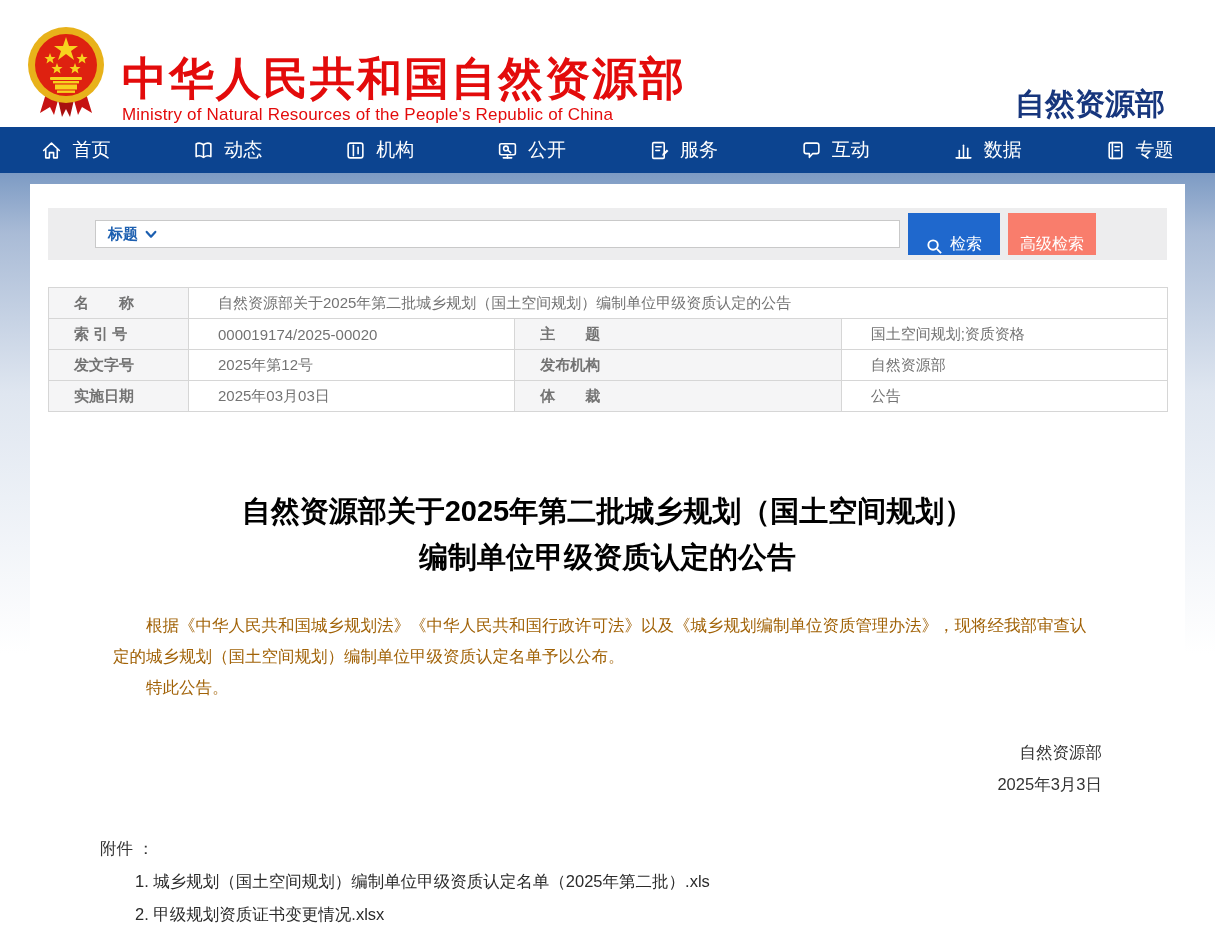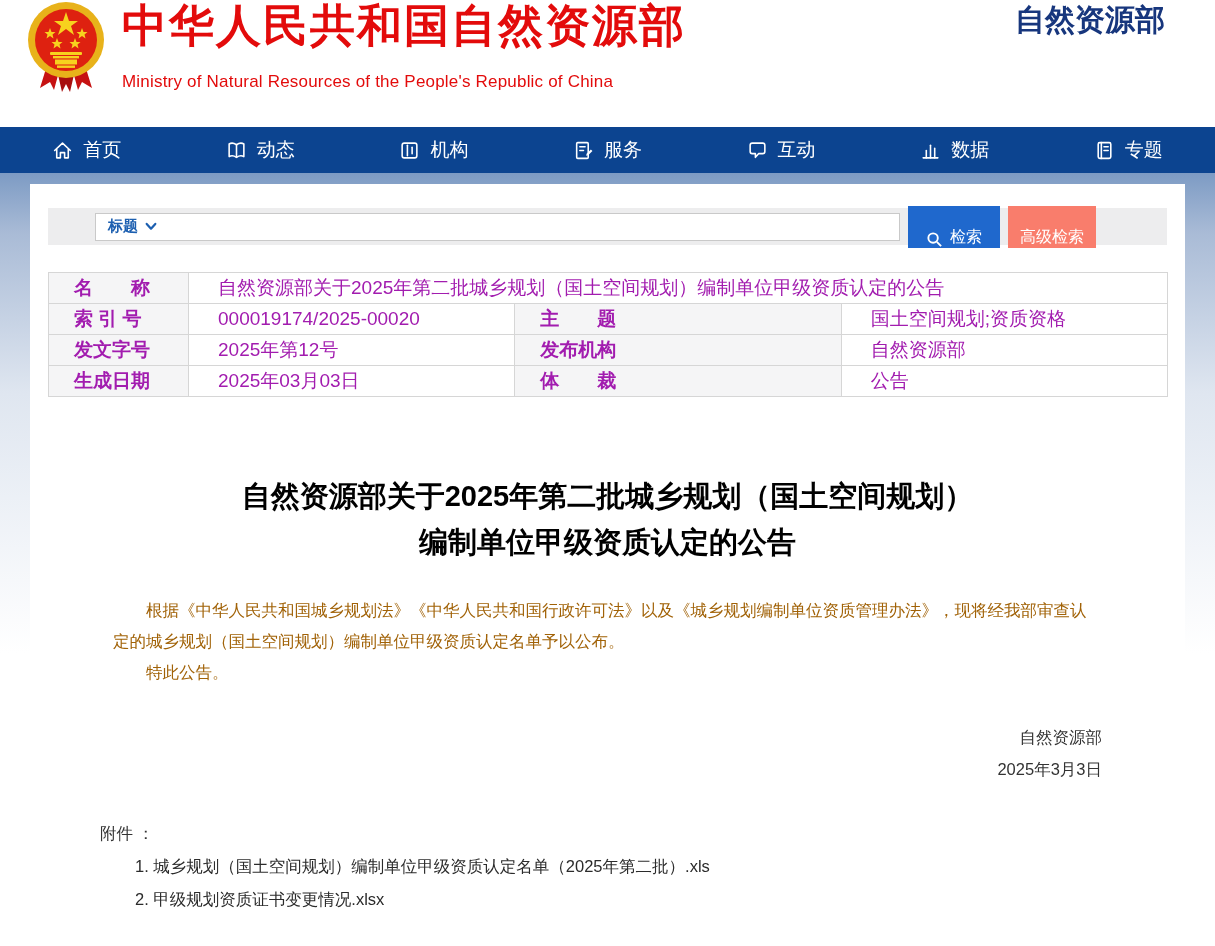--- a/index.html
+++ b/index.html
@@ -5,50 +5,50 @@
   :root{
     --brand-red:#e30b0b; --navy:#17367d; --nav-bg:#0c4490; --band:#7d9bc4;
     --search-btn:#1f68cd; --advanced-btn:#f97d6c; --accent-blue:#1c5fb0;
   }
   *{box-sizing:border-box; margin:0; padding:0;}
   body{
     width:1215px; height:946px; overflow:hidden; background:#fff;
     font-family:"Liberation Sans","DejaVu Sans",sans-serif; color:#333;
   }
   
-  .header{height:127px; display:flex; align-items:flex-start; padding:0 50px 17px 26px; background:#fff;}
+  .header{height:127px; display:flex; align-items:flex-end; padding:0 50px 2px 26px; background:#fff;}
   .logo{width:80px; height:100px; flex:0 0 auto; cursor:pointer;}
   .title-block{margin-left:16px;}
   .cn-title{font-size:45px; font-weight:900; color:var(--brand-red); letter-spacing:2px; line-height:1.15;}
-  .en-title{font-size:17px; color:var(--brand-red); margin-top:20px; letter-spacing:.2px;}
+  .en-title{font-size:17px; color:var(--brand-red); margin-top:0; letter-spacing:.2px;}
   .section-title{margin-left:auto; font-size:30px; font-weight:bold; color:var(--navy); cursor:pointer;}
   
   .nav{height:46px; background:var(--nav-bg); display:flex; align-items:stretch;}
   .nav-item{flex:1; display:flex; align-items:center; justify-content:center; gap:10px;
     color:#fff; font-size:19px; cursor:pointer; white-space:nowrap;}
   .nav-item svg{width:21px; height:21px; stroke:#fff; fill:none; stroke-width:1.5; stroke-linecap:round; stroke-linejoin:round;}
   
   .main-bg{height:773px; padding:11px 30px 0;
     background:linear-gradient(180deg, var(--band) 0px, #a9bbd6 60px, #dfe6f0 220px, #ffffff 480px);}
   .panel{background:#fff; height:100%; padding:24px 18px 0;}
   
-  .search-bar{background:#ededee; height:37px; display:flex; align-items:center; padding:0 12px 0 47px;}
+  .search-bar{background:#ededee; height:52px; display:flex; align-items:center; padding:0 12px 0 47px;}
   .search-input{width:805px; height:28px; background:#fff; border:1px solid #c9c9c9;
     display:flex; align-items:center; padding:0 12px; cursor:text;}
   .field-selector{display:flex; align-items:center; gap:7px; font-size:15px; font-weight:bold;
     color:var(--accent-blue); cursor:pointer;}
   .field-selector svg{width:12px; height:9px; stroke:var(--accent-blue); stroke-width:2.6; fill:none; stroke-linecap:round; stroke-linejoin:round;}
   .btn{height:42px; border:none; color:#fff; font-size:16px; display:flex; align-items:flex-end;
     justify-content:center; gap:7px; cursor:pointer; font-family:inherit;}
   .btn-search{width:92px; background:var(--search-btn); margin-left:8px;}
   .btn-search svg{width:17px; height:17px; stroke:#fff; fill:none; stroke-width:2;}
   .btn-advanced{width:88px; background:var(--advanced-btn); margin-left:8px;}
   
   .meta-table{width:1120px; margin:27px auto 0; border-collapse:collapse; table-layout:fixed;}
-  .meta-table td{border:1px solid #d6d6d6; height:31px; font-size:19px; color:#a21caf; overflow:hidden; white-space:nowrap;}
+  .meta-table td{border:1px solid #d6d6d6; height:31px; font-size:15px; color:#737373; overflow:hidden; white-space:nowrap;}
   .meta-table .lbl{background:#f5f5f6; font-weight:bold; padding-left:25px;}
   .meta-table .val{padding-left:29px;}
   .col-l1{width:140px;} .col-v1{width:430px;} .col-l2{width:130px;} .col-v2{width:420px;}
   
   .article{padding:0 47px;}
   .article-title{margin-top:76px; text-align:center; font-size:29px; font-weight:bold; color:#000;
     line-height:46px; max-width:740px; margin-left:auto; margin-right:auto;}
   .article-body{margin-top:30px; padding:0 18px; font-size:16.5px; line-height:31px; color:#a16207;}
   .article-body p{text-indent:2em;}
   .signature{margin-top:33px; text-align:right; padding-right:18px; font-size:16.5px; line-height:32px;}
@@ -99,20 +99,30 @@
   <div class="nav-item">
     <svg viewBox="0 0 20 20">
         <rect x="3" y="3" width="14" height="14" rx="2"></rect>
         <line x1="8" y1="5" x2="8" y2="15"></line>
         <line x1="12.5" y1="7" x2="12.5" y2="13"></line>
       </svg>
     <span>机构</span>
   </div>
   <div class="nav-item">
     <svg viewBox="0 0 20 20">
+        <rect x="2.5" y="3.5" width="15" height="10.5" rx="1.5"></rect>
+        <line x1="10" y1="14" x2="10" y2="17"></line>
+        <line x1="6" y1="17" x2="14" y2="17"></line>
+        <circle cx="8.5" cy="8" r="2.2"></circle>
+        <line x1="10.2" y1="9.7" x2="13" y2="12"></line>
+      </svg>
+    <span>公开</span>
+  </div>
+  <div class="nav-item">
+    <svg viewBox="0 0 20 20">
         <rect x="3.5" y="2.5" width="11" height="15" rx="1"></rect>
         <line x1="6.5" y1="6.5" x2="11.5" y2="6.5"></line>
         <line x1="6.5" y1="10" x2="10" y2="10"></line>
         <path d="M13 13 L17 9 L18.5 10.5 L14.5 14.5 L12.5 15 Z" fill="#fff" stroke="none"></path>
       </svg>
     <span>服务</span>
   </div>
   <div class="nav-item">
     <svg viewBox="0 0 20 20">
         <path d="M3 5 a2 2 0 0 1 2-2 h10 a2 2 0 0 1 2 2 v6 a2 2 0 0 1 -2 2 h-4 l-3 3.5 v-3.5 h-3 a2 2 0 0 1 -2-2 Z"></path>
@@ -175,21 +185,21 @@
         <td class="lbl col-l2">主　　题</td>
         <td class="val col-v2">国土空间规划;资质资格</td>
       </tr>
       <tr>
         <td class="lbl col-l1">发文字号</td>
         <td class="val col-v1">2025年第12号</td>
         <td class="lbl col-l2">发布机构</td>
         <td class="val col-v2">自然资源部</td>
       </tr>
       <tr>
-        <td class="lbl col-l1">生成日期</td>
+        <td class="lbl col-l1">实施日期</td>
         <td class="val col-v1">2025年03月03日</td>
         <td class="lbl col-l2">体　　裁</td>
         <td class="val col-v2">公告</td>
       </tr>
     </tbody>
       </table>
 
     <div class="article">
       <h1 class="article-title">自然资源部关于2025年第二批城乡规划（国土空间规划）编制单位甲级资质认定的公告</h1>
       <div class="article-body">

